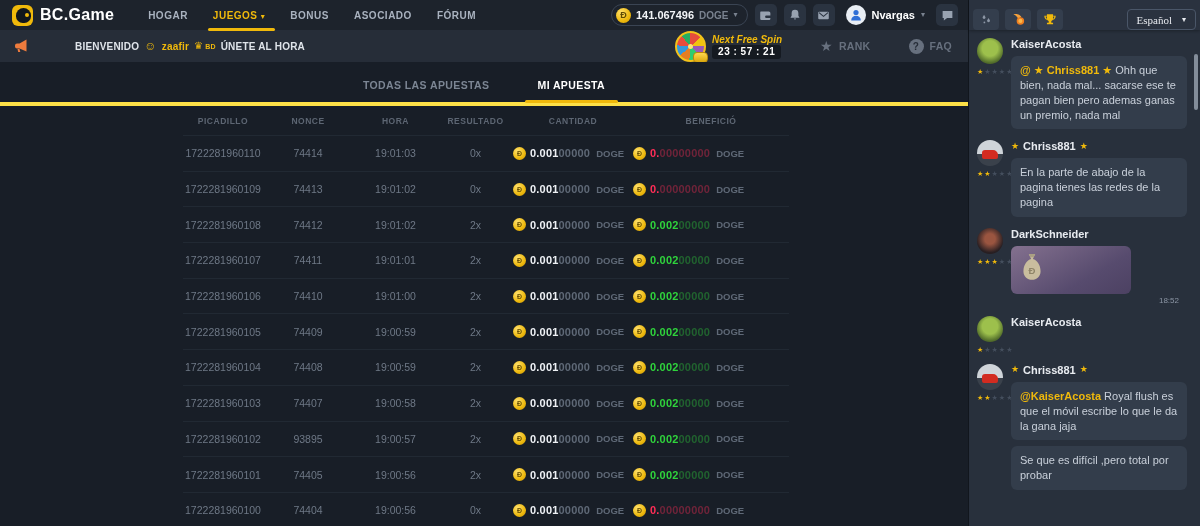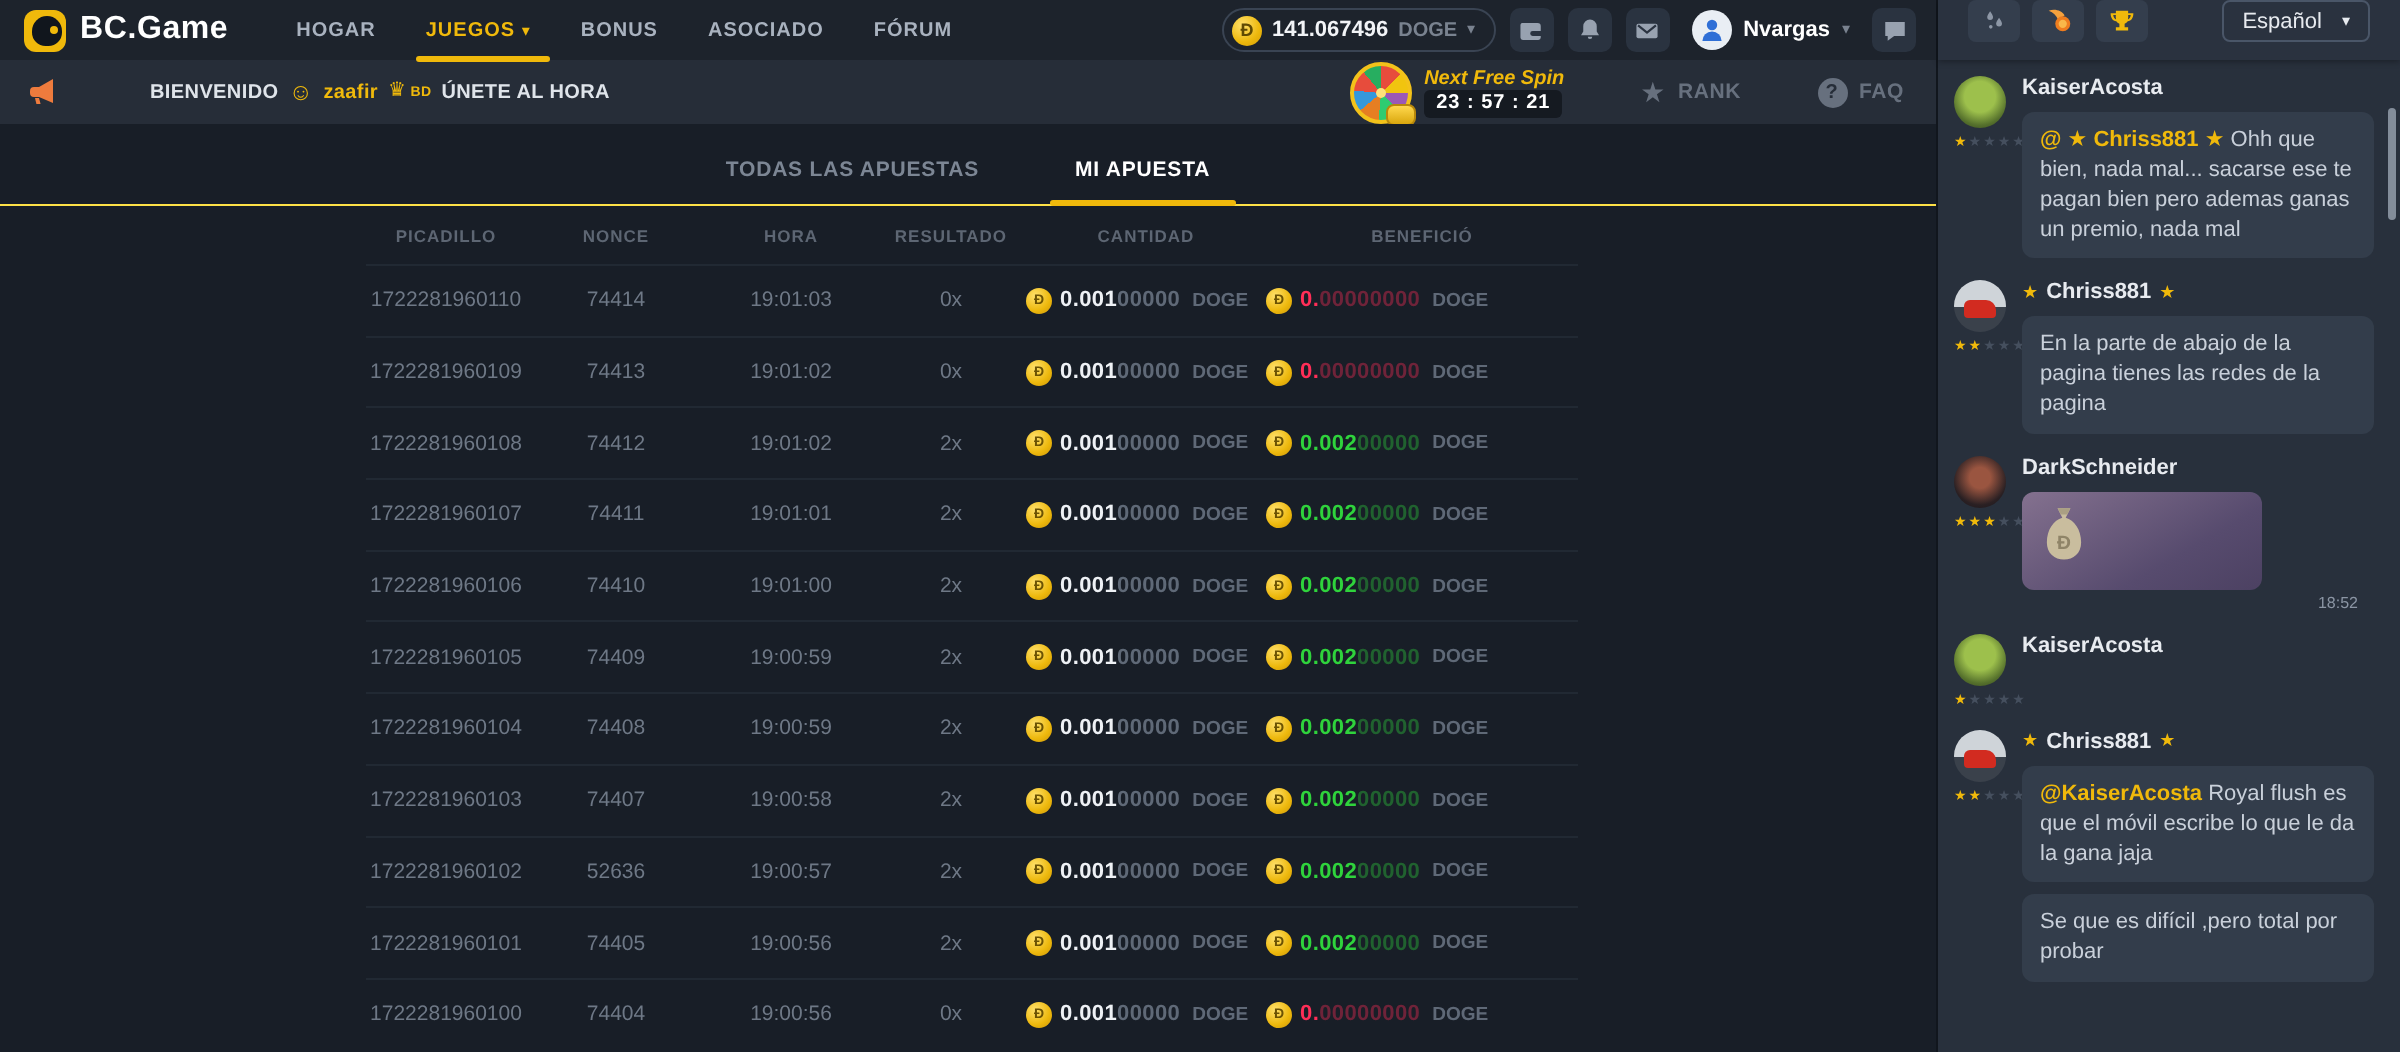--- a/index.html
+++ b/index.html
@@ -48,21 +48,21 @@
   .wheel::after{content:"";position:absolute;right:-4px;bottom:-3px;width:13px;height:9px;border-radius:4px;
     background:linear-gradient(#ffd84d,#d9a60d);border:1px solid #b8880a;}
   .spin-texts{display:flex;flex-direction:column;line-height:1.15;}
   .spin-label{color:#f0b90b;font-style:italic;font-weight:bold;font-size:10px;}
   .spin-timer{background:#151a21;border-radius:3px;padding:1px 6px;color:#fff;font-weight:bold;font-size:10px;width:fit-content;letter-spacing:.5px;}
   .rank,.faq{display:flex;align-items:center;gap:6px;color:#67707e;font-size:10.5px;font-weight:bold;cursor:pointer;letter-spacing:.3px;}
   .rank-star{font-size:14px;line-height:1;}
   .faq-q{width:15px;height:15px;border-radius:50%;background:#67707e;color:#262d38;font-size:10px;font-weight:bold;display:flex;align-items:center;justify-content:center;}
   
   .content{flex:1;position:relative;background:#181e27;}
-  .tabs{display:flex;justify-content:center;gap:48px;padding:17px 0 11px;border-bottom:1px solid #fde047;}
+  .tabs{display:flex;justify-content:center;gap:48px;padding:17px 0 11px;border-bottom:4px solid #fde047;}
   .tab{font-size:10.5px;font-weight:bold;color:#7c8694;letter-spacing:.4px;position:relative;cursor:pointer;}
   .tab.active{color:#fff;}
   .tab.active::after{content:"";position:absolute;left:-13px;right:-13px;bottom:-12px;height:3px;background:#f0b90b;border-radius:2px;}
   .table{margin-left:183px;width:606px;}
   .thead{display:flex;align-items:center;height:29px;}
   .th{font-size:8.5px;font-weight:bold;color:#5d6673;letter-spacing:.5px;text-align:center;}
   .c1{width:80px;text-align:center;}
   .c2{width:90px;text-align:center;}
   .c3{width:85px;text-align:center;}
   .c4{width:75px;text-align:center;}
@@ -77,21 +77,21 @@
   .num{font-size:11px;font-weight:bold;letter-spacing:.2px;white-space:nowrap;}
   .amt-main{color:#eef1f5;}
   .amt-dim{color:#5f6977;}
   .win .amt-main{color:#2fd33c;}
   .win .amt-dim{color:rgba(47,211,60,.38);}
   .lose .amt-main{color:#ff2e57;}
   .lose .amt-dim{color:rgba(255,46,87,.38);}
   .amt-cur{font-size:9.5px;color:#5f6977;font-weight:bold;margin-left:2px;}
   
   .sidebar{width:232px;flex:0 0 232px;background:#28303c;display:flex;flex-direction:column;position:relative;border-left:1px solid #11161d;}
-  .sidebar-header{height:30px;flex:0 0 30px;background:#2a323f;display:flex;align-items:flex-start;gap:6px;padding:0 15px;box-shadow:0 1px 3px rgba(0,0,0,.3);z-index:2;}
+  .sidebar-header{height:30px;flex:0 0 30px;background:#2a323f;display:flex;align-items:flex-end;gap:6px;padding:0 4px;box-shadow:0 1px 3px rgba(0,0,0,.3);z-index:2;font-family:Liberation Serif, serif;}
   .sb-btn{width:26px;height:21px;border-radius:4px;background:#343e4d;display:flex;align-items:center;justify-content:center;cursor:pointer;}
   .lang-btn{margin-left:auto;height:21px;border:1px solid #4a5668;border-radius:4px;display:flex;align-items:center;gap:10px;padding:0 9px;color:#e7eaef;font-size:11px;cursor:pointer;}
   .messages{flex:1;padding:6px 8px 0;overflow:hidden;}
   .msg{display:flex;margin-bottom:9px;}
   .msg-left{width:34px;flex:0 0 34px;display:flex;flex-direction:column;align-items:flex-start;padding-top:2px;}
   .avatar{width:26px;height:26px;border-radius:50%;position:relative;overflow:hidden;cursor:pointer;}
   .avatar-green{background:radial-gradient(circle at 50% 40%,#9dc04c 0 38%,#55702c 70%,#2e3b1c 100%);}
   .avatar-car{background:linear-gradient(#cfd4d9 0 52%,#3a414b 52%);}
   .avatar-car::after{content:"";position:absolute;left:5px;top:10px;width:16px;height:9px;background:#d22b20;border-radius:3px 5px 2px 2px;}
   .avatar-dark{background:radial-gradient(circle at 50% 42%,#9a5540 0 26%,#2a2023 68%,#17141a 100%);}
@@ -375,21 +375,21 @@
               <div class="td c6">
                 <span class="amt win">
                   <span class="coin">Ð</span>
                   <span class="num"><span class="amt-main">0.002</span><span class="amt-dim">00000</span></span>
                   <span class="amt-cur">DOGE</span>
                 </span>
               </div>
             </div>
             <div class="trow">
               <div class="td c1">1722281960102</div>
-              <div class="td c2">52636</div>
+              <div class="td c2">93895</div>
               <div class="td c3">19:00:57</div>
               <div class="td c4">2x</div>
               <div class="td c5">
                 <span class="amt neutral">
                   <span class="coin">Ð</span>
                   <span class="num"><span class="amt-main">0.001</span><span class="amt-dim">00000</span></span>
                   <span class="amt-cur">DOGE</span>
                 </span>
               </div>
               <div class="td c6">

